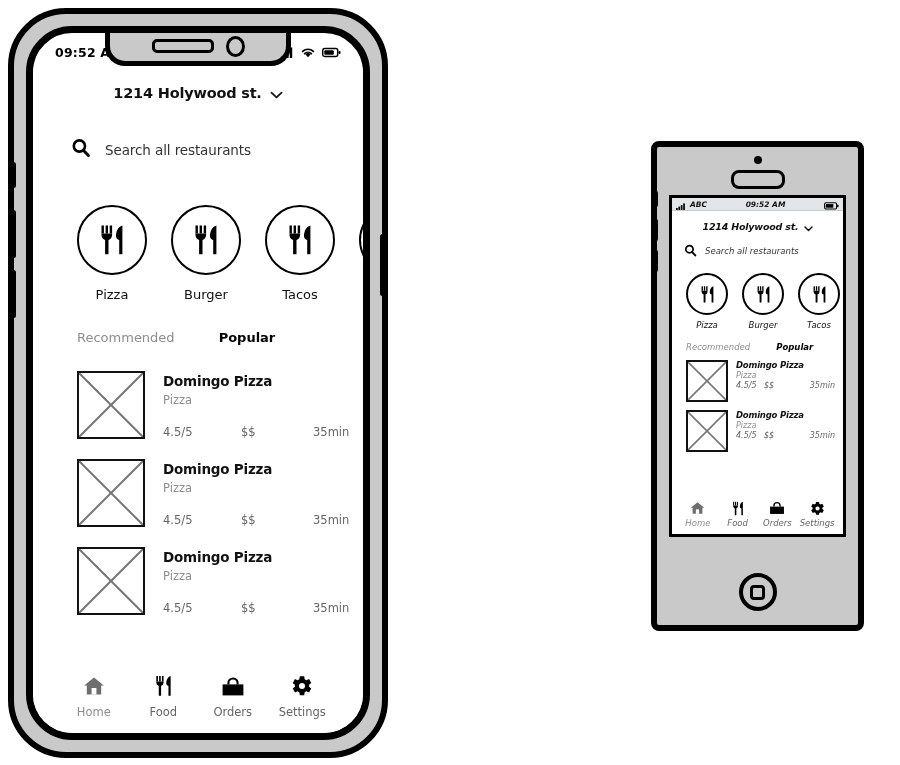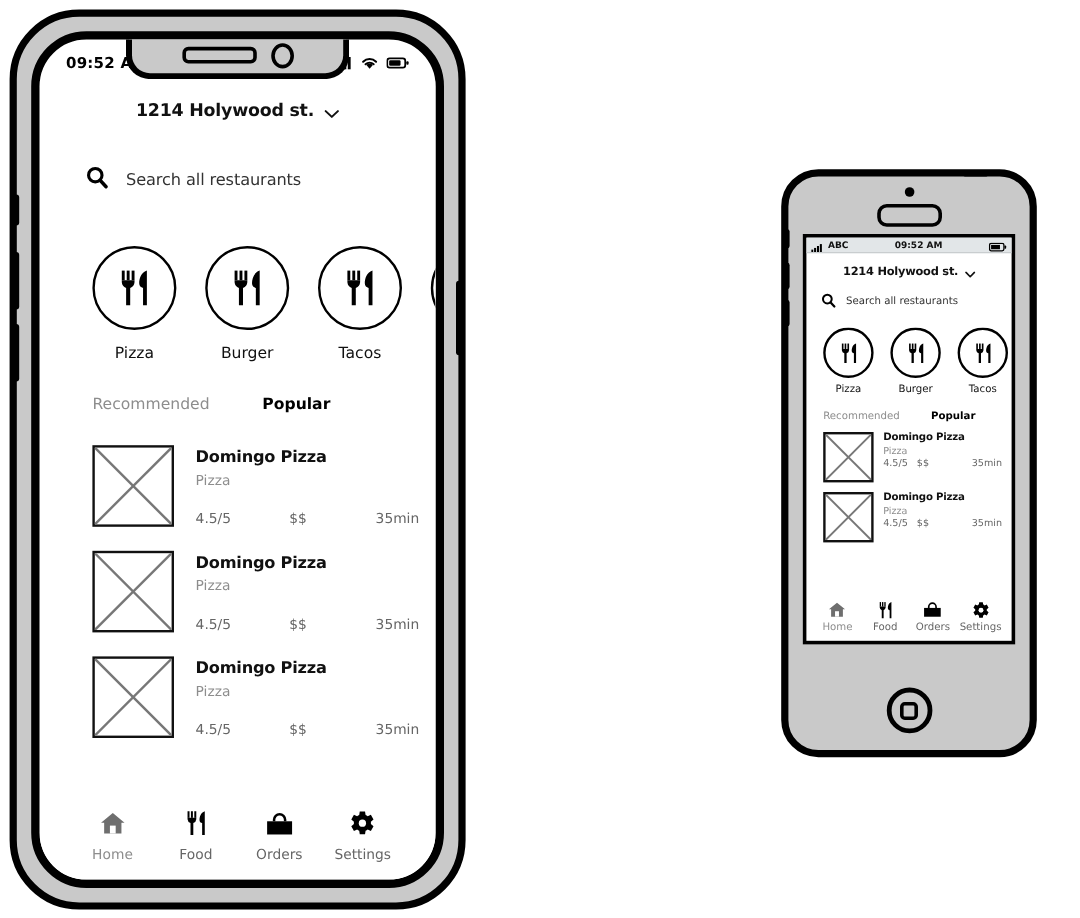--- a/index.html
+++ b/index.html
@@ -226,22 +226,23 @@
 
   
   .phone-5 {
     position: absolute;
     left: 651px;
     top: 141px;
     width: 213px;
     height: 490px;
     box-sizing: border-box;
     border: 6px solid #000;
-    border-radius: 31px;
+    border-radius: 8px;
     background: #c9c9c9;
+    font-style: italic;
   }
   .cam-5 {
     position: absolute;
     left: 50%; top: 9px; transform: translateX(-50%);
     width: 8px; height: 8px; border-radius: 50%; background: #000;
   }
   .speaker-5 {
     position: absolute;
     left: 50%; top: 23px; transform: translateX(-50%);
     width: 48px; height: 13px;

